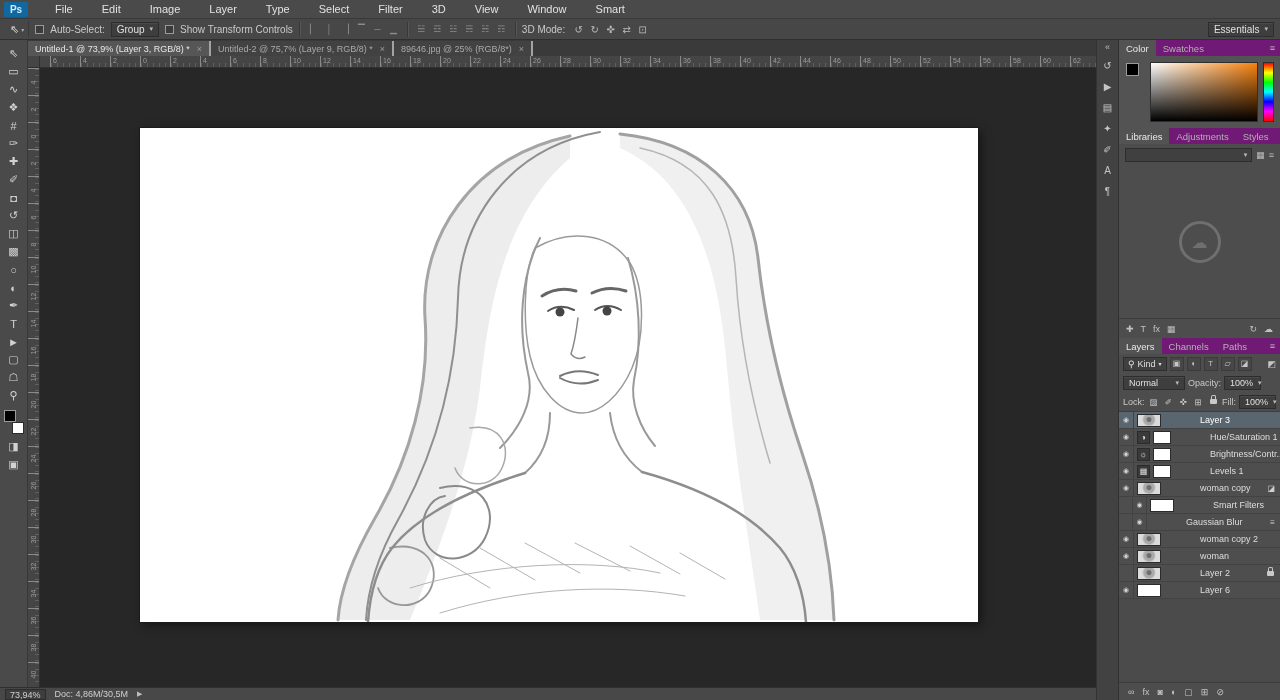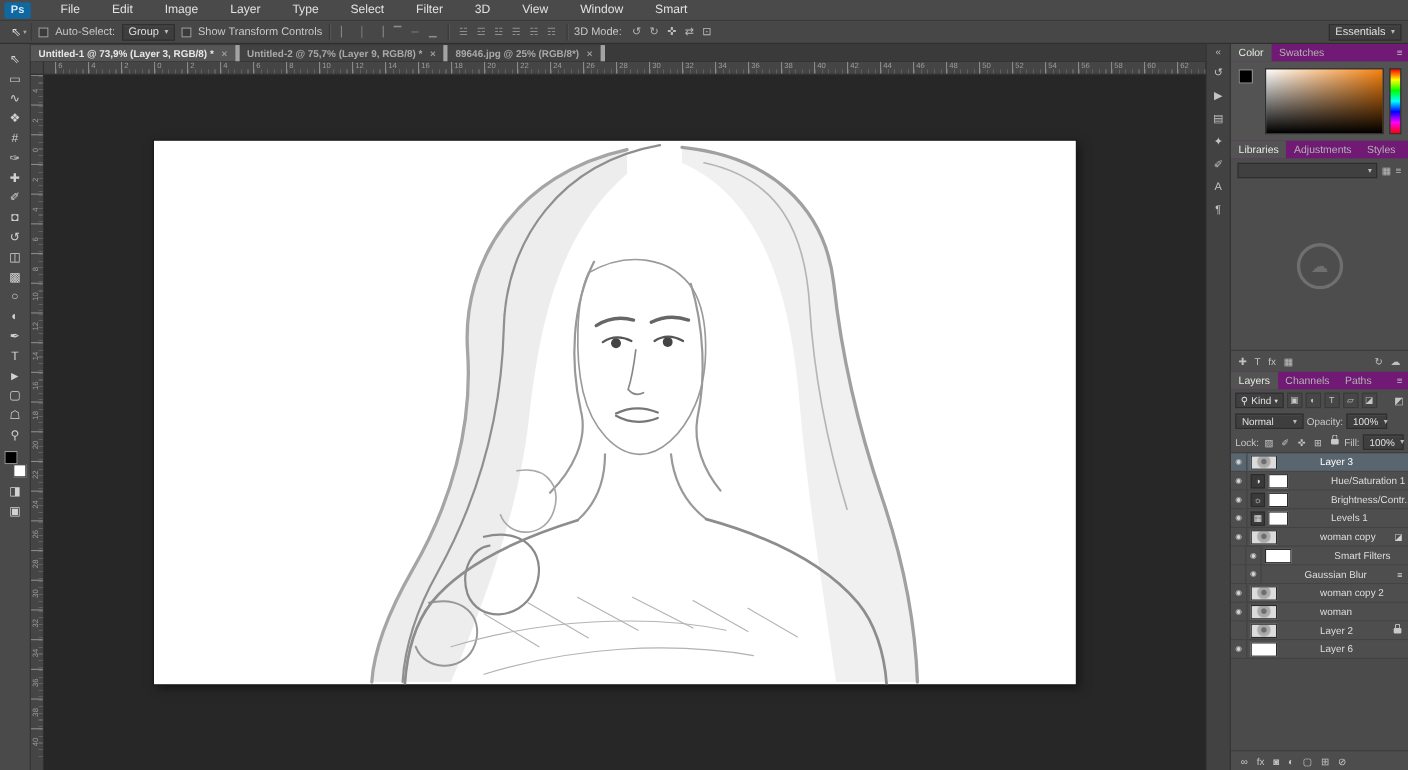--- a/index.html
+++ b/index.html
@@ -44,22 +44,22 @@
              display:flex; flex-direction:column; align-items:center; padding-top:5px; gap:1px; }
   .tool { width:24px; height:17px; display:flex; align-items:center; justify-content:center;
           font-size:11px; color:#d2d2d2; cursor:default; }
   .fgbg-tool { position:relative; width:20px; height:24px; margin:5px 0 3px; }
   .fg-chip { position:absolute; top:0; left:0; width:12px; height:12px; background:#000; border:1px solid #9b9b9b; z-index:2; }
   .bg-chip { position:absolute; bottom:0; right:0; width:12px; height:12px; background:#fff; border:1px solid #2c2c2c; }
 
   
   .center { flex:1; display:flex; flex-direction:column; min-width:0; }
   .tabbar { height:16px; flex:0 0 16px; background:#3a3a3a; display:flex; align-items:flex-end; }
-  .tab { height:15px; background:#424242; color:#a9a9a9; border-right:4px solid #a3a3a3;
-         display:flex; align-items:center; gap:7px; padding:0 7px; font-size:9px; white-space:nowrap;font-weight:bold; }
+  .tab { height:15px; background:#424242; color:#a9a9a9; border-right:2px solid #a3a3a3;
+         display:flex; align-items:center; gap:7px; padding:0 7px; font-size:9px; white-space:nowrap; }
   .tab.active { background:#565656; color:#e8e8e8; }
   .tab-close { font-size:9px; color:#9d9d9d; }
 
   
   .canvas-wrap { flex:1; position:relative; background:#272727; overflow:hidden; }
   .ruler-corner { position:absolute; top:0; left:0; width:12px; height:12px; background:#454545;
                   border-right:1px solid #303030; border-bottom:1px solid #303030; z-index:4; }
   .hruler { position:absolute; top:0; left:12px; right:0; height:12px; background:#454545;
             border-bottom:1px solid #303030; display:flex; padding-left:10px; overflow:hidden; z-index:3; }
   .hcell { flex:0 0 30px; border-left:1px solid #8a8a8a; font-size:7px; color:#9d9d9d; padding-left:2px;
@@ -431,20 +431,25 @@
                     <path d="M270,460 C350,435 450,430 520,445"></path>
                     <path d="M300,485 C380,460 470,455 545,468"></path>
                   </g>
                 </g>
               </svg>
             </div>
           </div>
         </div>
       </div>
 
+      <footer class="statusbar">
+        <span class="zoom-box">73,94%</span>
+        <span>Doc: 4,86M/30,5M</span>
+        <span class="status-arrow">▶</span>
+      </footer>
     </div>
 
     <div class="dock">
       <span class="dock-expand">«</span>
       <span style="display:contents">
         <span class="dock-icon">↺</span><span class="dock-icon">▶</span><span class="dock-icon">▤</span><span class="dock-icon">✦</span><span class="dock-icon">✐</span><span class="dock-icon">A</span><span class="dock-icon">¶</span>
       </span>
     </div>
 
     <div class="panels">

